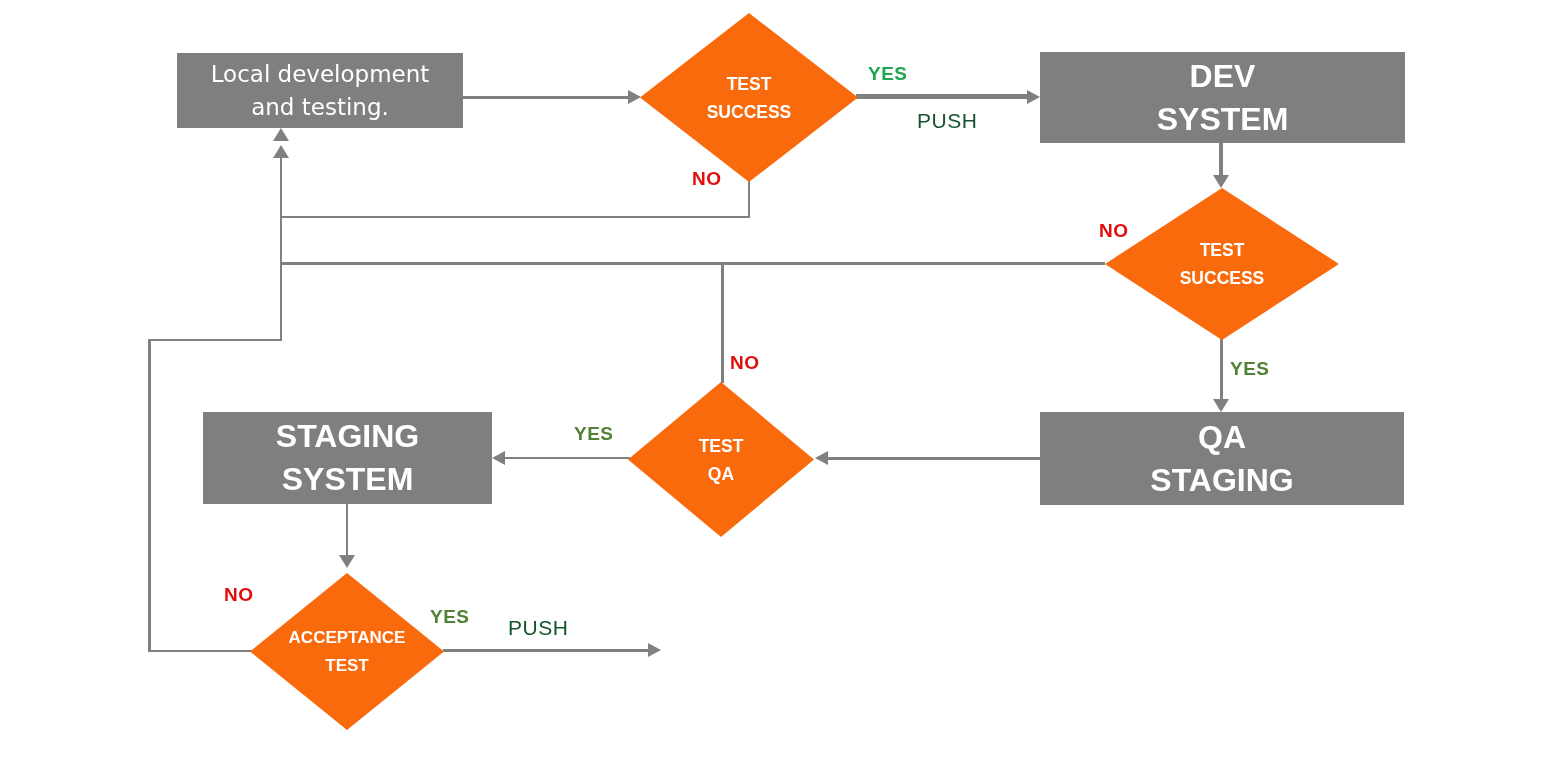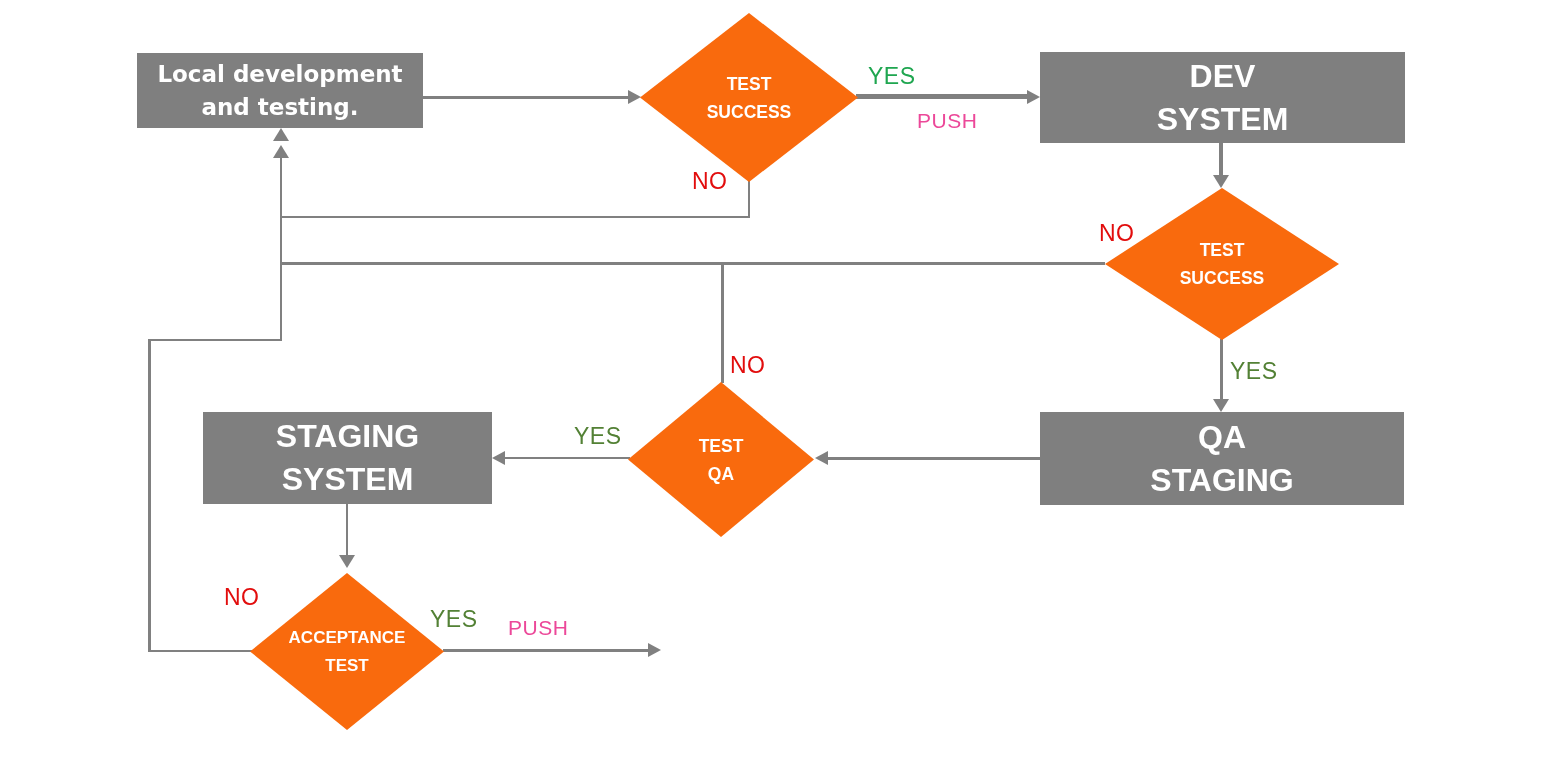--- a/index.html
+++ b/index.html
@@ -18,23 +18,24 @@
     display:flex;align-items:center;justify-content:center;
     text-align:center;
     white-space:pre-line;
     font-weight:600;
     font-size:32px;
     line-height:1.33;
   }
   .box.dark{background:#262626;font-weight:700;font-size:28px;}
   .box.softfont{
     font-family:"DejaVu Sans", sans-serif;
-    font-weight:700;
+    font-weight:400;
     font-size:23px;
     line-height:1.4;
+    margin-left:40px;
   }
   .diamond{
     position:absolute;
     background:#f96a0d;
     clip-path:polygon(50% 0%, 100% 50%, 50% 100%, 0% 50%);
     color:#ffffff;
     display:flex;align-items:center;justify-content:center;
     text-align:center;
     white-space:pre-line;
     font-weight:600;
@@ -42,25 +43,25 @@
     line-height:1.6;
   }
   
   .line{position:absolute;background:#808080;}
   .arrow{position:absolute;width:0;height:0;}
   .arrow.right{border-top:7px solid transparent;border-bottom:7px solid transparent;border-left:13px solid #808080;}
   .arrow.left {border-top:7px solid transparent;border-bottom:7px solid transparent;border-right:13px solid #808080;}
   .arrow.down {border-left:8px solid transparent;border-right:8px solid transparent;border-top:13px solid #808080;}
   .arrow.up   {border-left:8px solid transparent;border-right:8px solid transparent;border-bottom:13px solid #808080;}
   
-  .elabel{position:absolute;font-weight:400;font-size:23px;letter-spacing:0.5px;}
+  .elabel{position:absolute;font-weight:700;font-size:19px;letter-spacing:0.5px;}
   .elabel.yes-bright{color:#1fa650;}
   .elabel.yes-dark{color:#538135;}
   .elabel.no{color:#e20d0d;}
-  .elabel.plain{color:#ec4899;font-weight:400;font-size:21px;letter-spacing:0.5px;}
+  .elabel.plain{color:#14532d;font-weight:400;font-size:21px;letter-spacing:0.5px;}
 </style>
 </head>
 <body>
 
 <div id="canvas">
 
   <div class="line" style="left:423px;top:96px;width:206px;height:2.5px;"></div>
   <div class="arrow right" style="left:628px;top:90px;"></div>
 
   <div class="line" style="left:856px;top:94px;width:172px;height:5px;"></div>

